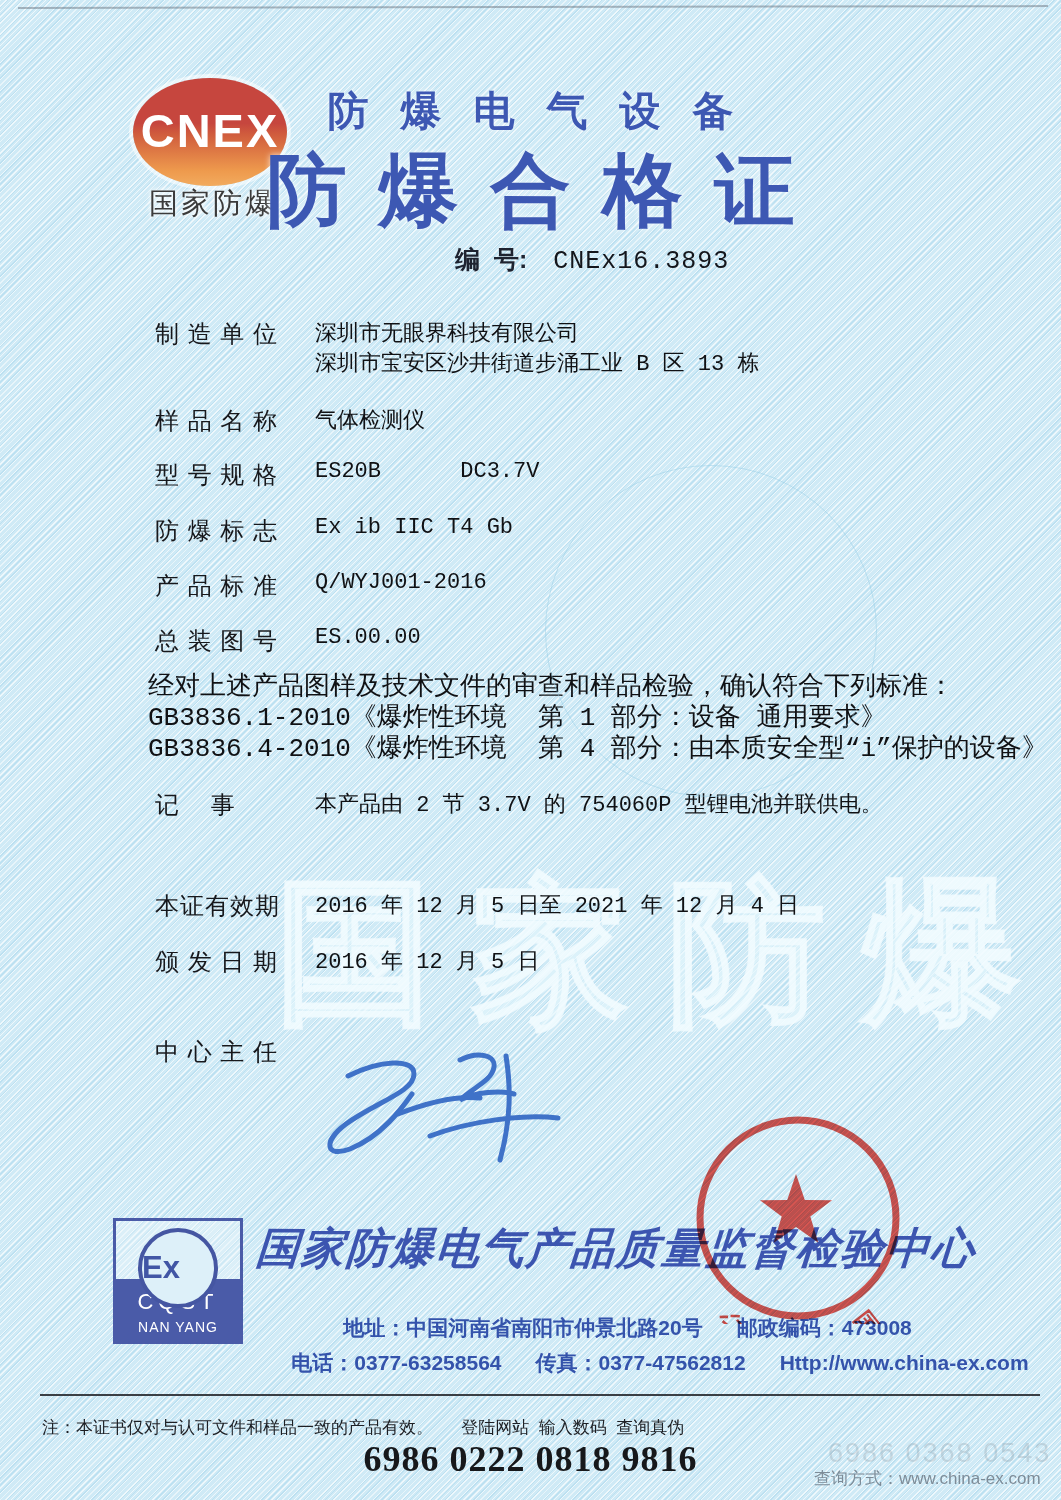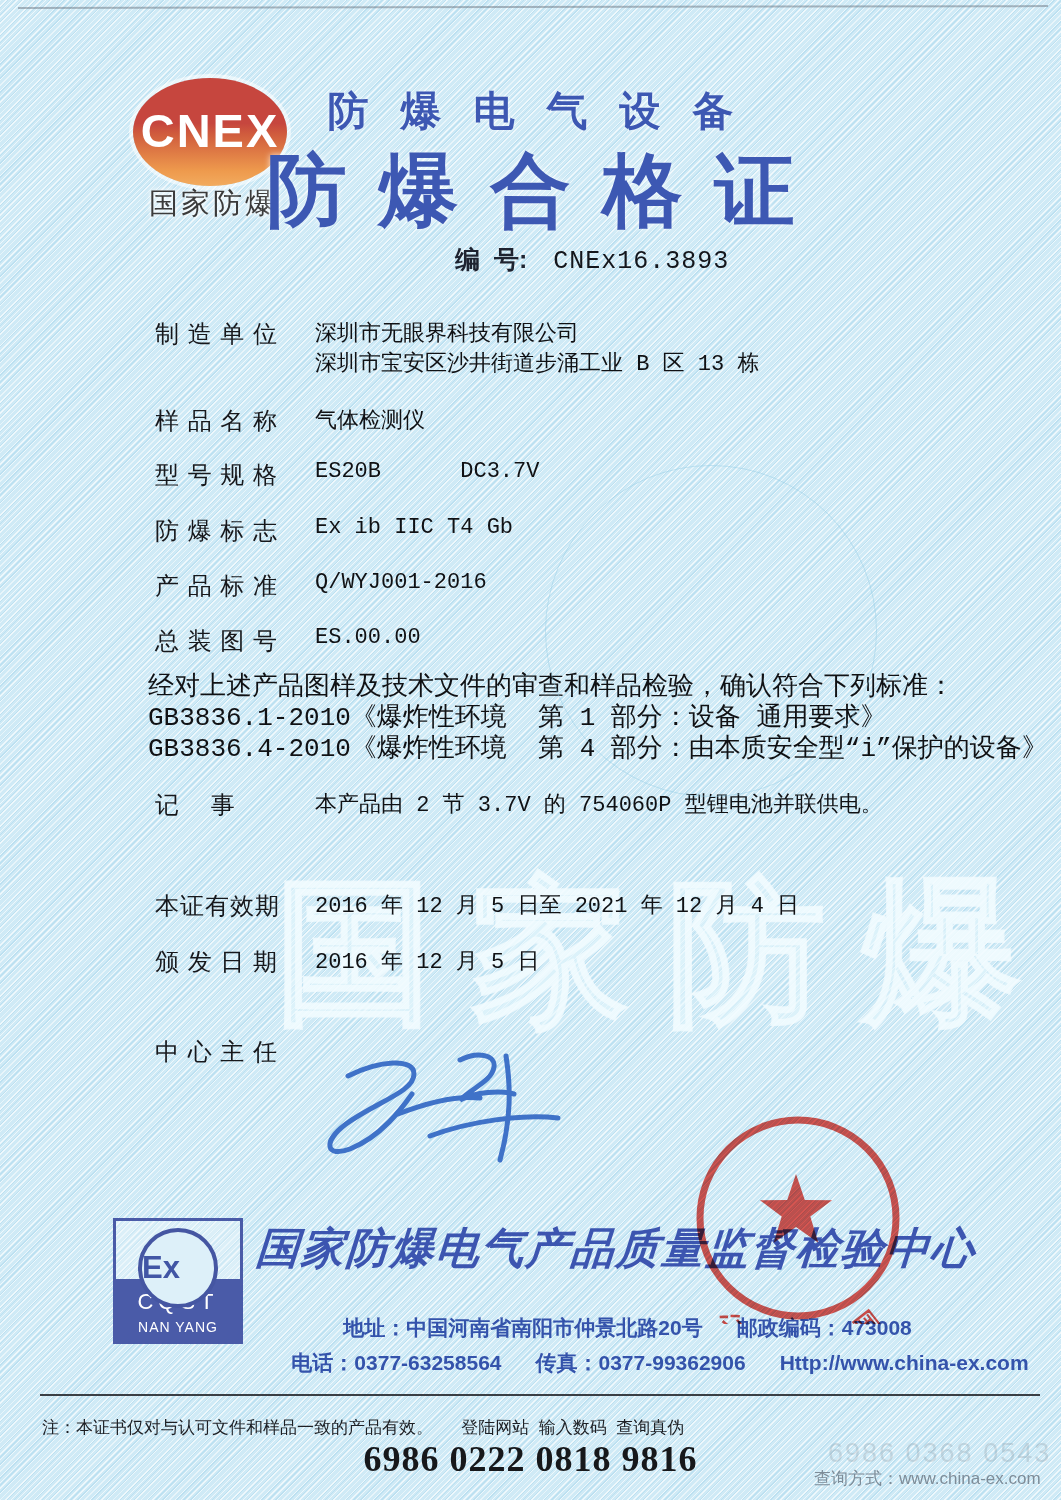--- a/index.html
+++ b/index.html
@@ -137,21 +137,21 @@
     <div class="badge-ny">NAN YANG</div>
   </div>
 
   <div class="abs issuer-name">国家防爆电气产品质量监督检验中心</div>
 
   <div class="abs issuer-line" style="left:320px; top:1290px;">
     <span>地址：</span><span>中国河南省南阳市仲景北路20号</span><span class="gap"></span><span>邮政编码：</span><span>473008</span>
   </div>
 
   <div class="abs issuer-line" style="left:268px; top:1325px;">
-    <span>电话：</span><span>0377-63258564</span><span class="gap"></span><span>传真：</span><span>0377-99362906</span><span class="gap"></span><span>Http://www.china-ex.com</span>
+    <span>电话：</span><span>0377-63258564</span><span class="gap"></span><span>传真：</span><span>0377-47562812</span><span class="gap"></span><span>Http://www.china-ex.com</span>
   </div>
 
   <svg class="abs stamp" viewBox="0 0 212 212">
     <circle cx="106" cy="106" r="98" fill="none" stroke="#e13a33" stroke-width="7" opacity=".95"></circle>
     <polygon points="104,62 112.8,87.9 140.1,88.3 118.3,104.6 126.3,130.7 104,115 81.7,130.7 89.7,104.6 67.9,88.3 95.2,87.9" fill="#e13a33" opacity=".95"></polygon>
     <defs>
       <path id="stampTextPath" d="M 106,186 A 80,80 0 1 1 105.9,186"></path>
     </defs>
     <text font-size="23" font-weight="bold" fill="#e13a33" letter-spacing="1">
       <textPath href="#stampTextPath" startOffset="12%">国家防爆电气产品质量监督检验中心</textPath>

